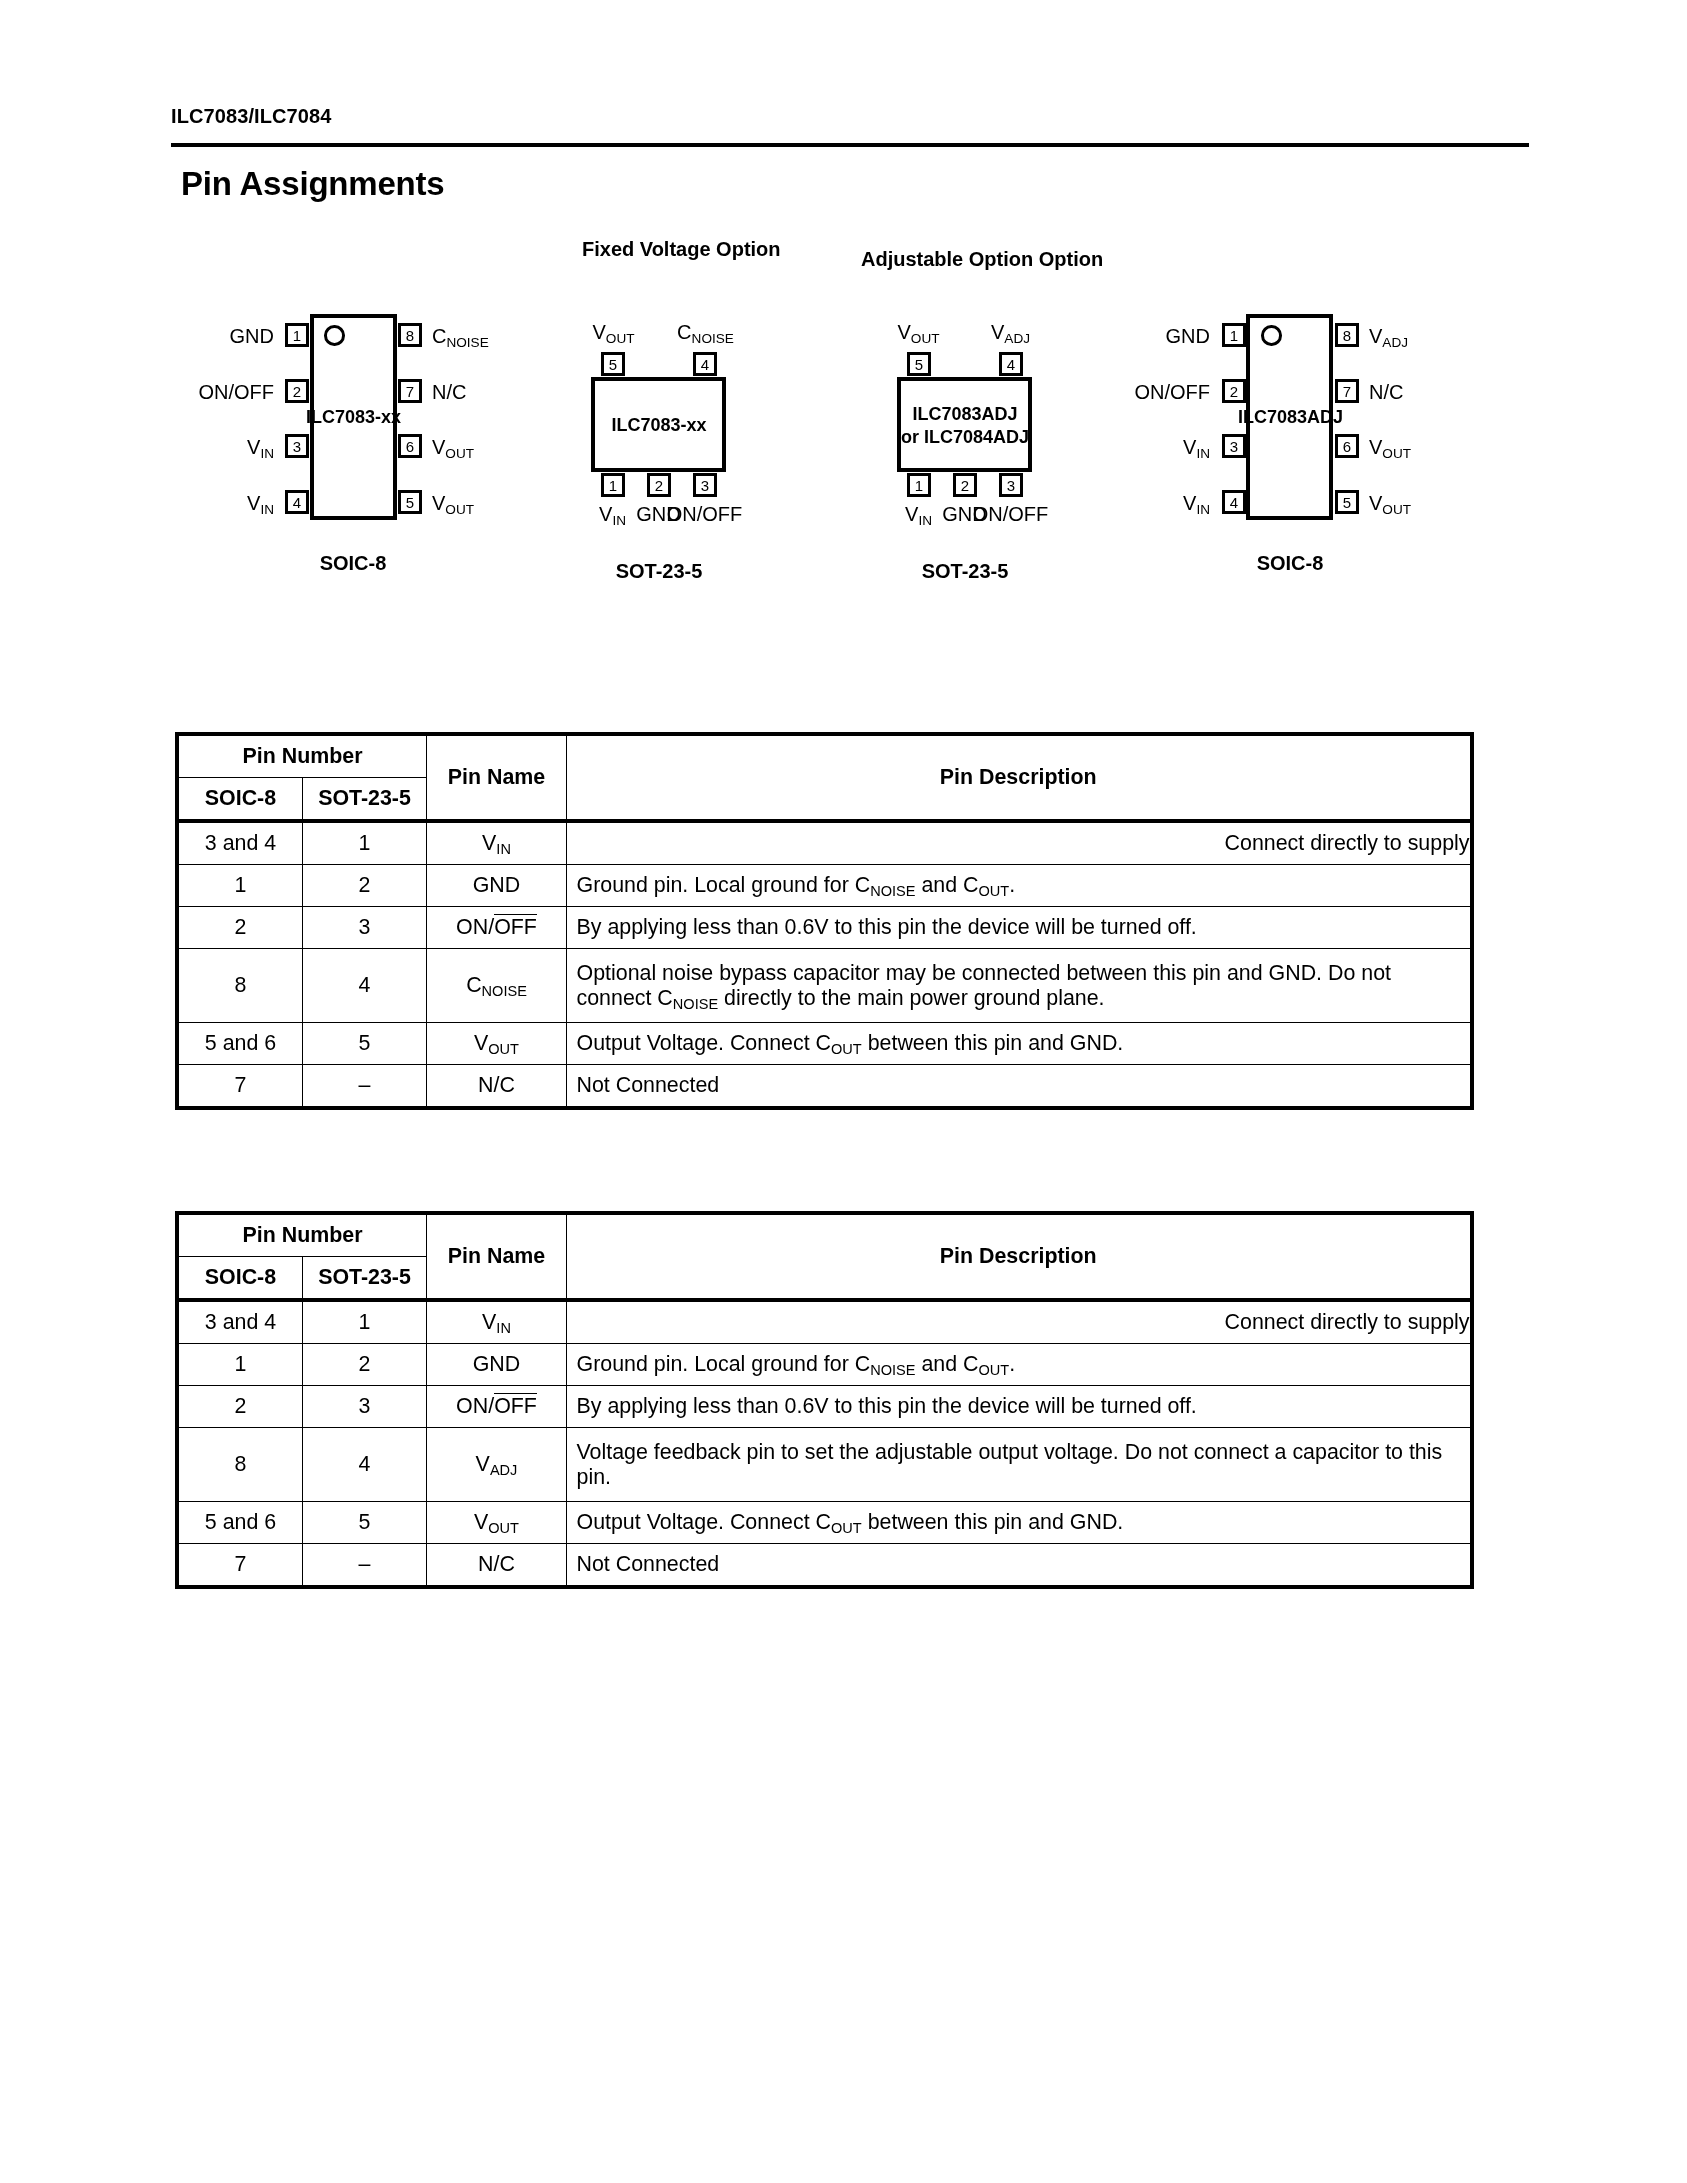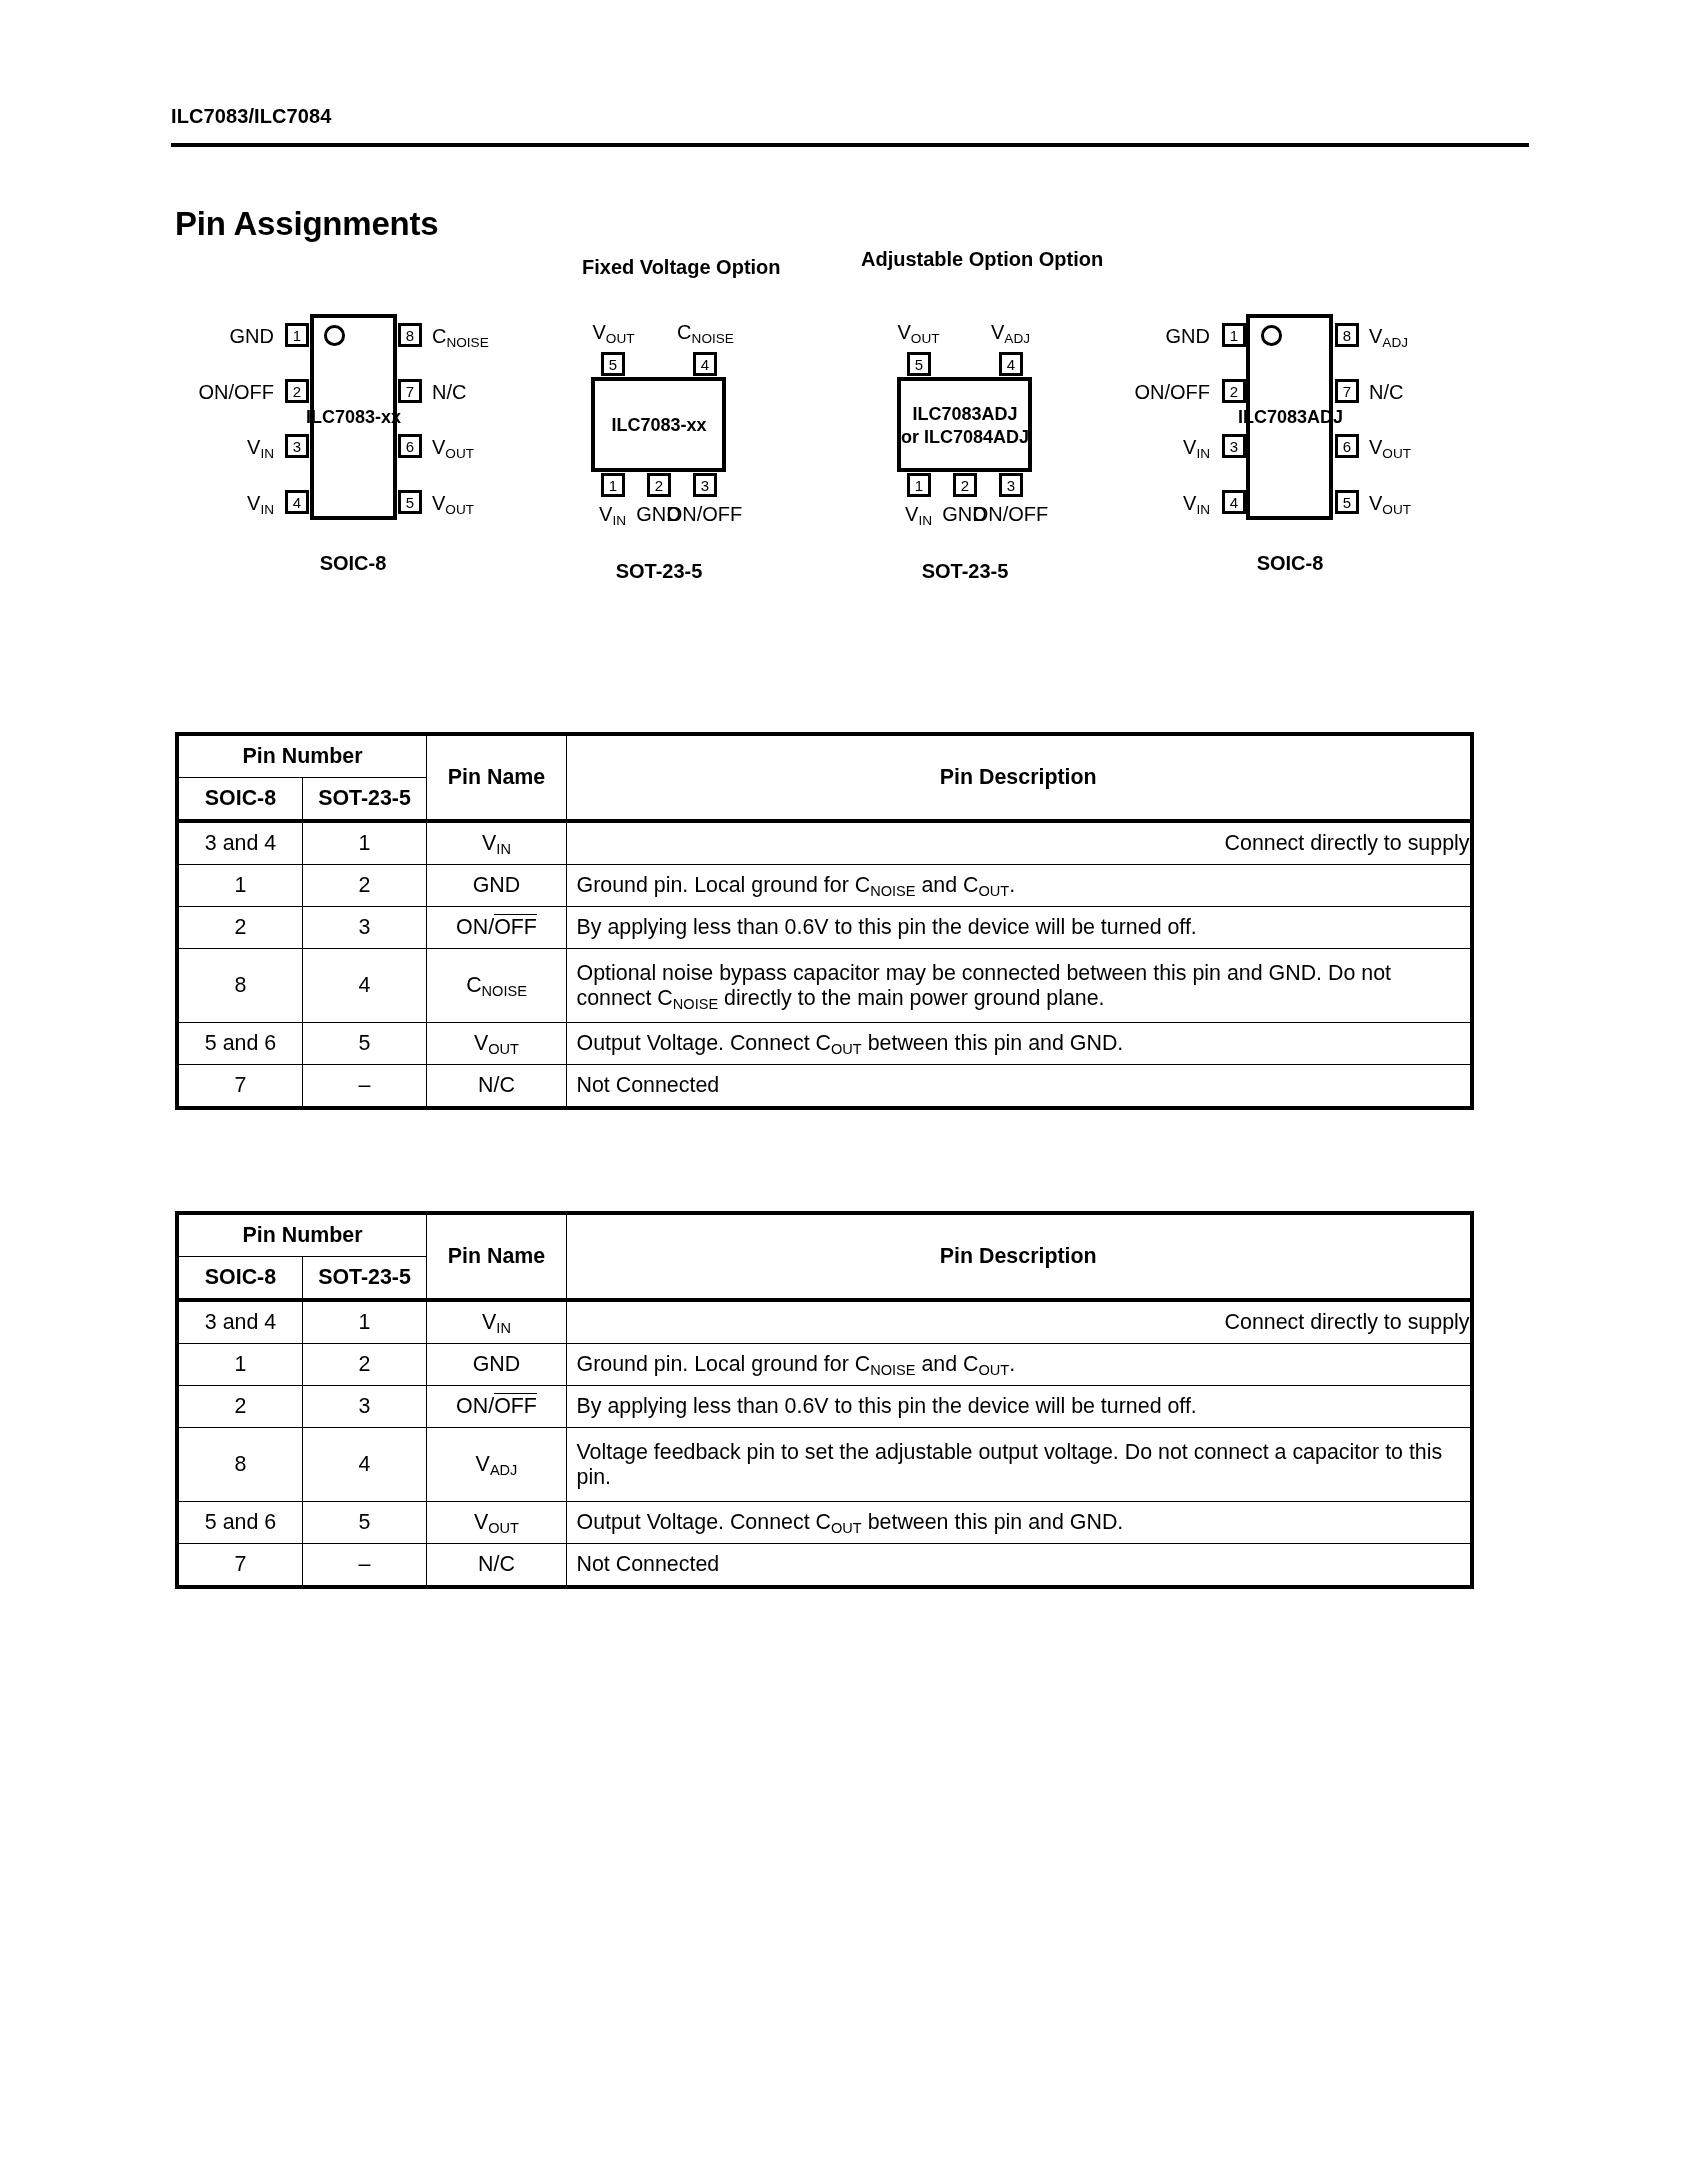--- a/index.html
+++ b/index.html
@@ -48,32 +48,32 @@
     font-size: 33px;
     font-weight: bold;
     letter-spacing: -0.2px;
     white-space: nowrap;
   }
   .section-title .sub {
     font-size: 24px;
     font-weight: normal;
     letter-spacing: 0;
   }
-  #title-pin-assignments { left: 175px; top: 165px; margin-top: 40px; }
+  #title-pin-assignments { left: 181px; top: 165px; }
   #title-fixed  { left: 175px; top: 679px; }
   #title-adj    { left: 175px; top: 1155px; }
 
   
   .opt-caption {
     position: absolute;
     font-size: 20px;
     font-weight: bold;
     white-space: nowrap;
   }
-  #caption-fixed { left: 582px; top: 256px; }
+  #caption-fixed { left: 582px; top: 238px; }
   #caption-adj   { left: 861px; top: 248px; }
   .pkg-caption {
     position: absolute;
     font-size: 20px;
     font-weight: bold;
     white-space: nowrap;
     text-align: center;
   }
 
   

